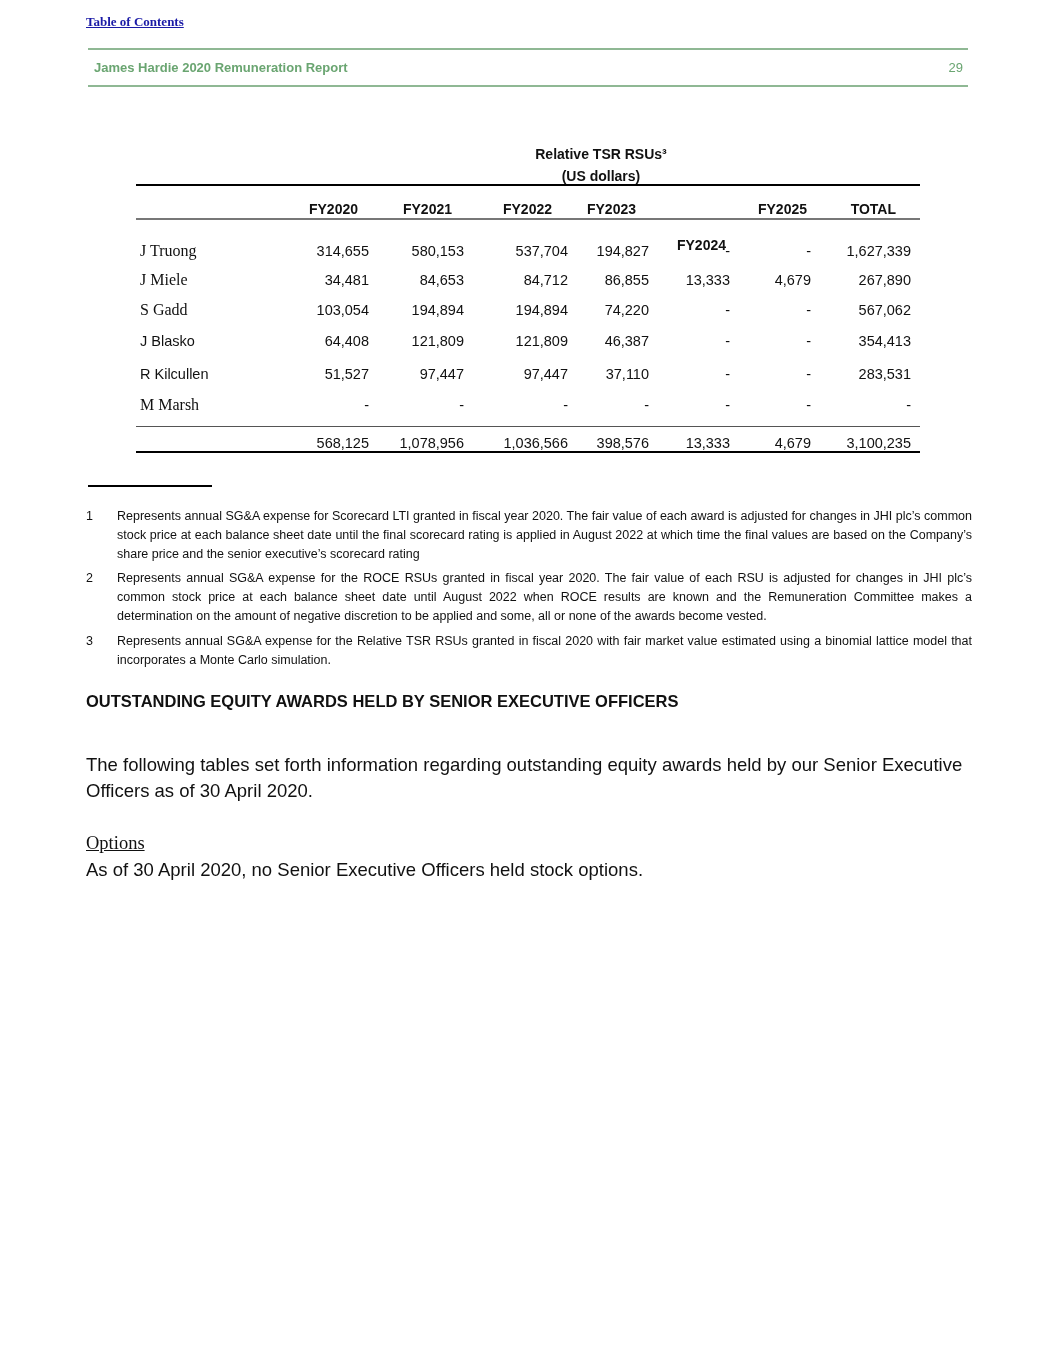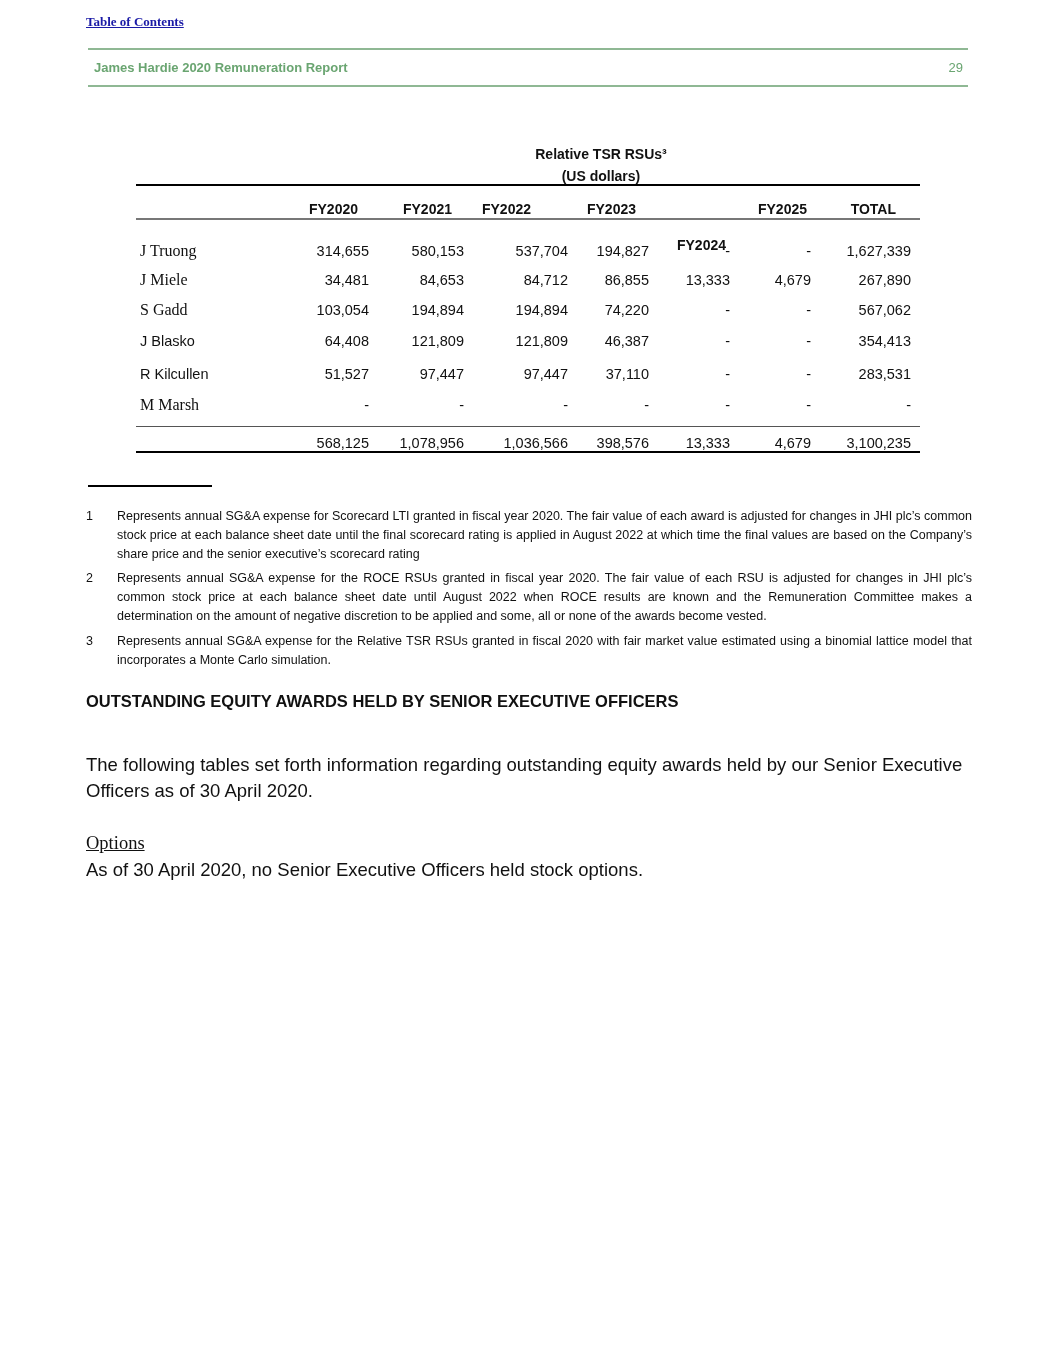--- a/index.html
+++ b/index.html
@@ -21,21 +21,21 @@
   .rule.r4 { top: 451px; height: 2px; background: #000; }
 
   .row { position: absolute; left: 136px; width: 784px; height: 22px; font-size: 14.5px; }
   .row .cell { position: absolute; top: 0; text-align: right; white-space: nowrap; }
   .row .name { position: absolute; left: 4px; top: 0; text-align: left; }
   .row .name.serif { font-family: "Liberation Serif", serif; font-size: 16px; top: -1px; }
   .head .cell { font-weight: bold; font-size: 14px; }
   .bold { font-weight: normal; }
   .c0 { right: 551px; } .c1 { right: 456px; } .c2 { right: 352px; } .c3 { right: 271px; }
   .c4 { right: 190px; } .c5 { right: 109px; } .c6 { right: 9px; margin-left: 34px; }
-  .head .c0 { right: 562px; } .head .c1 { right: 468px; } .head .c2 { right: 389px; padding-left: 44px; } .head .c3 { right: 284px; }
+  .head .c0 { right: 562px; } .head .c1 { right: 468px; } .head .c2 { right: 368px; padding-left: 44px; } .head .c3 { right: 284px; }
   .head .c4 { right: 194px; margin-top: 36px; } .head .c5 { right: 113px; } .head .c6 { right: 24px; }
 
   .fn-rule { position: absolute; left: 88px; top: 485px; width: 124px; height: 1.5px; background: #000; }
   .fn { position: absolute; left: 86px; width: 886px; font-size: 12.5px; line-height: 19px; }
   .fn .num { position: absolute; left: 0; top: 0; }
   .fn .txt { margin-left: 31px; text-align: justify; }
   .section-title { position: absolute; left: 86px; top: 692px; font-size: 16.5px; font-weight: bold; text-align: right; }
   .para { position: absolute; left: 86px; width: 890px; font-size: 18.5px; line-height: 26px; }
   .options-label { text-decoration: underline; }
 </style>

